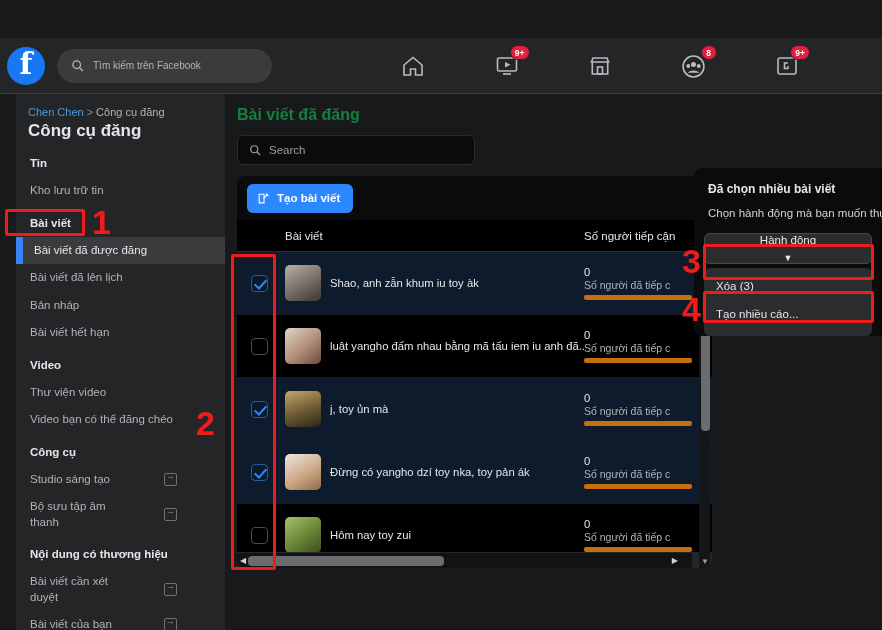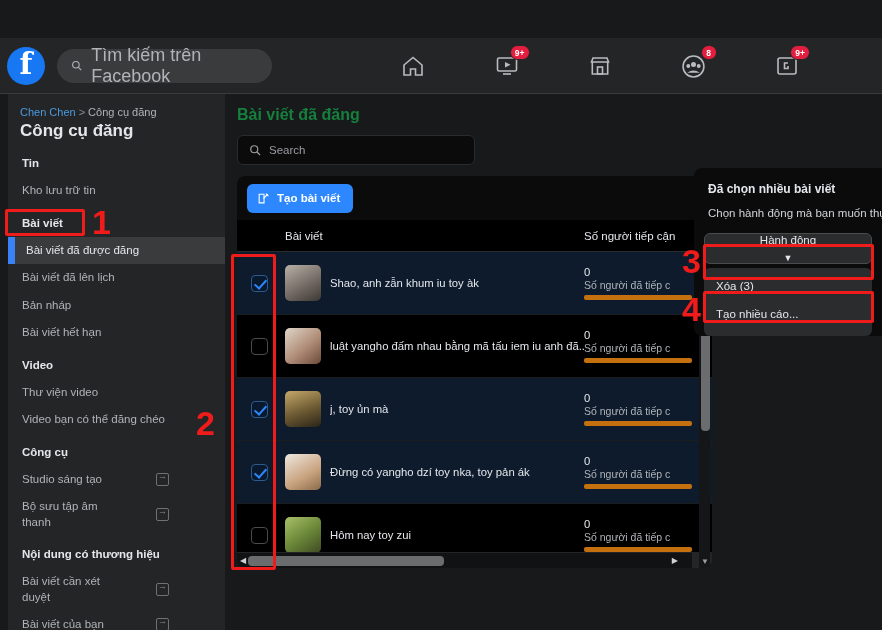--- a/index.html
+++ b/index.html
@@ -24,39 +24,39 @@
     display: flex; align-items: center; justify-content: center;
     color: #fff; font-size: 30px; font-weight: bold;
     font-family: "DejaVu Serif", serif; line-height: 1;
     padding-bottom: 4px;
   }
   .search-pill {
     margin-left: 12px; height: 34px; width: 215px;
     background: #3a3b3c; border-radius: 20px;
     display: flex; align-items: center; padding: 0 14px; gap: 9px;
   }
-  .search-pill .ph { color: #b0b3b8; font-size: 18px; }
+  .search-pill .ph { color: #b0b3b8; font-size: 10px; }
   .nav-icons {
     position: absolute; left: 380px; top: 0; height: 56px; width: 440px;
     display: flex; align-items: center; justify-content: space-between;
     padding: 0 10px;
   }
   .nav-btn { position: relative; width: 46px; height: 46px;
     display: flex; align-items: center; justify-content: center; }
   .badge {
     position: absolute; top: 2px; right: 0px;
     background: #e41e3f; color: #fff; border-radius: 9px;
     font-size: 8.5px; font-weight: bold; min-width: 16px; height: 15px;
     display: flex; align-items: center; justify-content: center;
     padding: 0 4px; border: 1.5px solid #242526;
   }
 
   
   .sidebar {
-    position: absolute; left: 8px; top: 94px; width: 225px; height: 536px;
+    position: absolute; left: 16px; top: 94px; width: 225px; height: 536px;
     background: #242526; padding: 12px 0 0 0; overflow: hidden;
   }
   .crumb { font-size: 11px; padding: 0 12px; margin-bottom: 3px; }
   .crumb a { color: #4a9ae0; text-decoration: none; }
   .crumb .sep { color: #8a8d91; margin: 0 3px; }
   .crumb .cur { color: #b0b3b8; }
   .page-title { font-size: 17px; font-weight: bold; padding: 0 12px; margin-bottom: 16px; color: #e4e6eb; }
   .grp-title { font-size: 11.5px; font-weight: bold; color: #e4e6eb; padding: 0 14px; margin: 12px 0 8px; }
   .nav-item {
     font-size: 11.5px; color: #b0b3b8; padding: 6px 14px;

